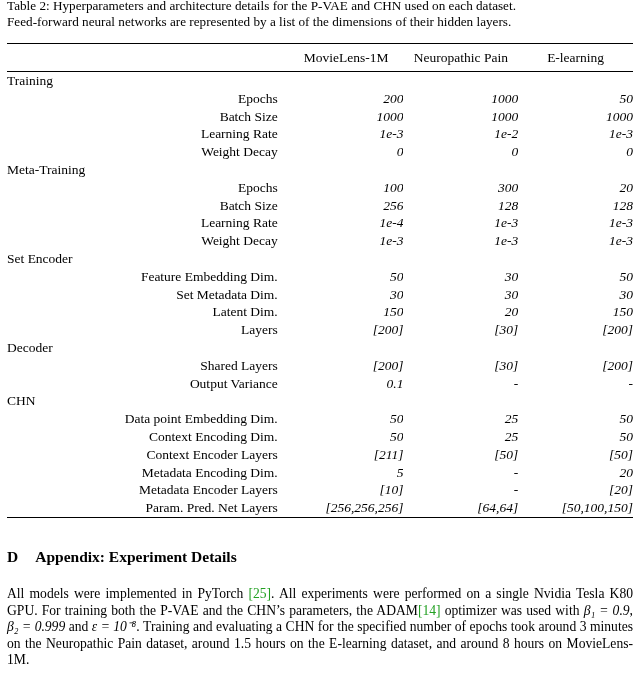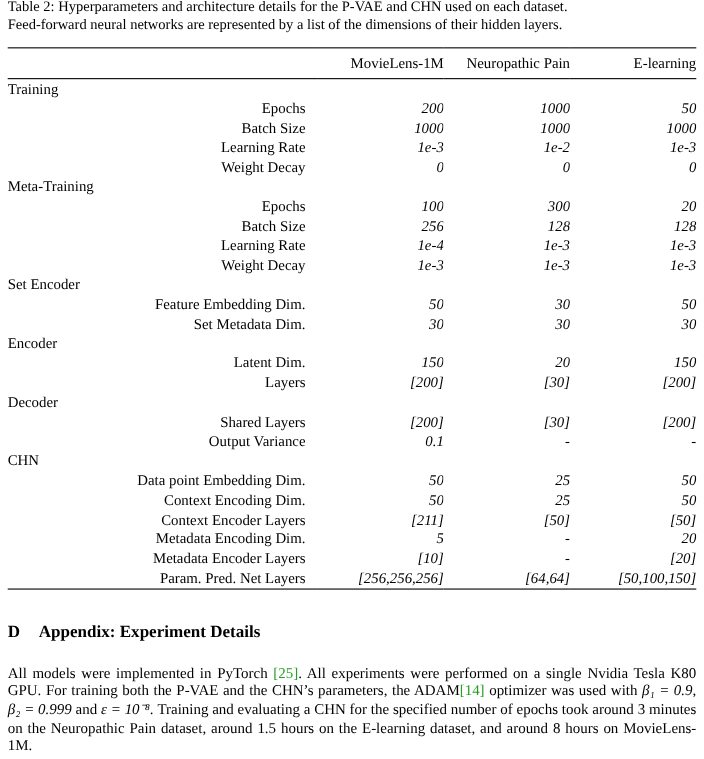--- a/index.html
+++ b/index.html
@@ -13,21 +13,21 @@
 
   
   .caption { font-size: 13.2px; line-height: 15.5px; margin-top: -2px; text-align: justify; }
 
   
   table { width: 100%; border-collapse: collapse; margin-top: 14px; table-layout: fixed; }
   col.c-label { width: 45%; }
   col.c-data  { width: 18.33%; }
   thead tr { border-top: 1.4px solid #000; border-bottom: 1px solid #000; }
   th {
-    text-align: right; font-weight: normal; font-size: 13.5px;
+    text-align: center; font-weight: normal; font-size: 13.5px;
     padding: 6px 0 5px 0; white-space: nowrap;
   }
   td {
     font-size: 13.5px; line-height: 17.8px; height: 17.8px;
     padding: 0; white-space: nowrap; overflow: hidden;
   }
   td.row-label { text-align: right; padding-right: 11px; }
   td.section-header { font-weight: normal; text-align: left; }
   td.cell-value { text-align: right; font-style: italic; }
   tbody { border-bottom: 1.4px solid #000; }
@@ -130,23 +130,20 @@
           <td class="cell-value">30</td>
           <td class="cell-value">50</td>
         </tr>
         <tr>
           <td class="row-label">Set Metadata Dim.</td>
           <td class="cell-value">30</td>
           <td class="cell-value">30</td>
           <td class="cell-value">30</td>
         </tr>
         <tr>
-          <td class="section-header" colspan="4">Encoder</td>
-        </tr>
-        <tr>
           <td class="row-label">Latent Dim.</td>
           <td class="cell-value">150</td>
           <td class="cell-value">20</td>
           <td class="cell-value">150</td>
         </tr>
         <tr>
           <td class="row-label">Layers</td>
           <td class="cell-value">[200]</td>
           <td class="cell-value">[30]</td>
           <td class="cell-value">[200]</td>

